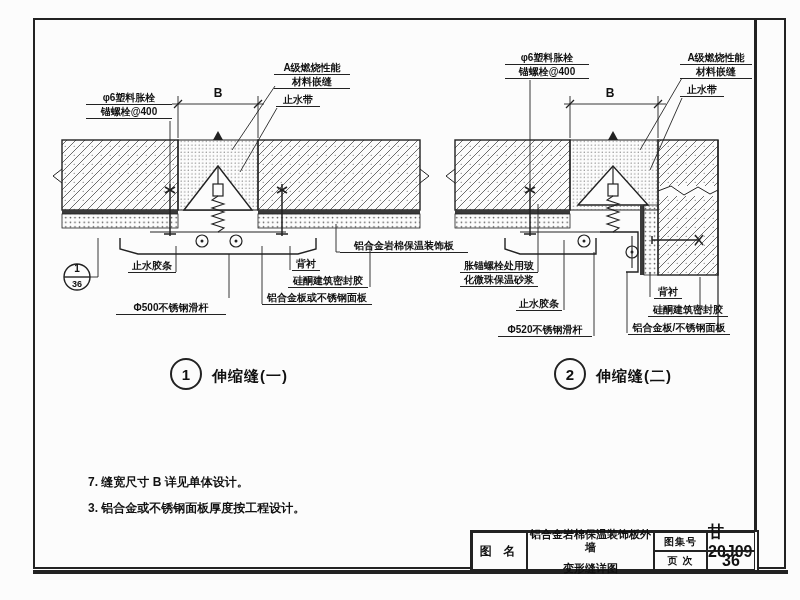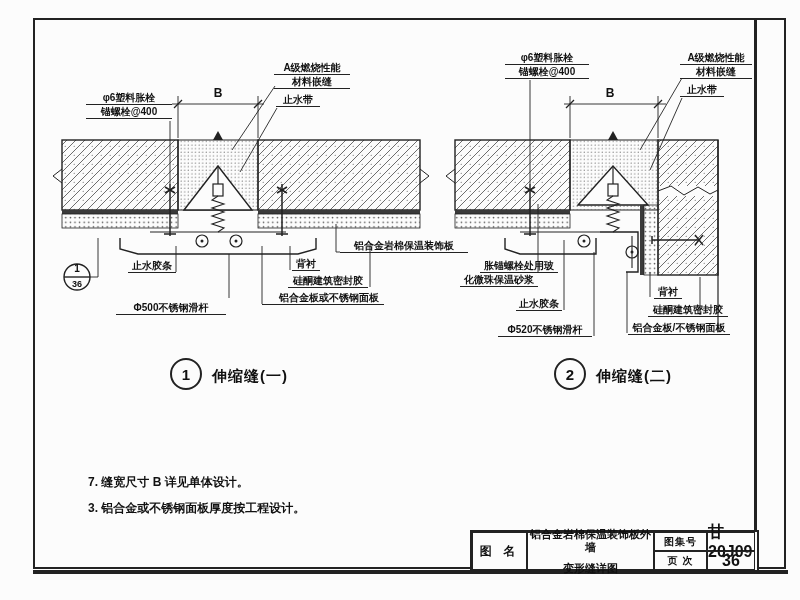--- a/index.html
+++ b/index.html
@@ -186,34 +186,34 @@
   <div class="lbl" style="left:86px;top:92px;width:86px;">φ6塑料胀栓</div>
   <div class="lbl" style="left:86px;top:106px;width:86px;">锚螺栓@400</div>
   <div class="dimb" style="left:208px;top:86px;width:20px;">B</div>
   <div class="lbl" style="left:274px;top:62px;width:76px;">A级燃烧性能</div>
   <div class="lbl" style="left:274px;top:76px;width:76px;">材料嵌缝</div>
   <div class="lbl" style="left:276px;top:94px;width:44px;">止水带</div>
   <div class="lbl" style="left:128px;top:260px;width:48px;">止水胶条</div>
   <div class="lbl" style="left:116px;top:286px;width:110px;margin-top:16px;">Φ500不锈钢滑杆</div>
   <div class="lbl" style="left:292px;top:258px;width:28px;">背衬</div>
   <div class="lbl" style="left:288px;top:275px;width:80px;">硅酮建筑密封胶</div>
-  <div class="lbl" style="left:262px;top:292px;width:110px;padding-left:12px;">铝合金板或不锈钢面板</div>
+  <div class="lbl" style="left:262px;top:292px;width:110px;">铝合金板或不锈钢面板</div>
   <div class="lbl" style="left:340px;top:240px;width:128px;">铝合金岩棉保温装饰板</div>
   <div class="cnum" style="left:70px;top:263px;width:14px;font-size:10px;">1</div>
   <div class="cnum" style="left:69px;top:279px;width:16px;font-size:9px;">36</div>
   <div class="cnum" style="left:178px;top:366px;width:16px;font-size:15px;">1</div>
   <div class="cap" style="left:212px;top:367px;">伸缩缝(一)</div>
 
   <div class="lbl" style="left:505px;top:52px;width:84px;">φ6塑料胀栓</div>
   <div class="lbl" style="left:505px;top:66px;width:84px;">锚螺栓@400</div>
   <div class="dimb" style="left:600px;top:86px;width:20px;">B</div>
   <div class="lbl" style="left:680px;top:52px;width:72px;">A级燃烧性能</div>
   <div class="lbl" style="left:680px;top:66px;width:72px;">材料嵌缝</div>
   <div class="lbl" style="left:680px;top:84px;width:44px;">止水带</div>
-  <div class="lbl" style="left:460px;top:260px;width:78px;margin-left:20px;">胀锚螺栓处用玻</div>
+  <div class="lbl" style="left:460px;top:260px;width:78px;">胀锚螺栓处用玻</div>
   <div class="lbl" style="left:460px;top:274px;width:78px;">化微珠保温砂浆</div>
   <div class="lbl" style="left:516px;top:298px;width:46px;">止水胶条</div>
   <div class="lbl" style="left:498px;top:324px;width:94px;">Φ520不锈钢滑杆</div>
   <div class="lbl" style="left:654px;top:286px;width:28px;">背衬</div>
   <div class="lbl" style="left:648px;top:304px;width:80px;">硅酮建筑密封胶</div>
   <div class="lbl" style="left:628px;top:322px;width:102px;">铝合金板/不锈钢面板</div>
   <div class="cnum" style="left:562px;top:366px;width:16px;font-size:15px;">2</div>
   <div class="cap" style="left:596px;top:367px;">伸缩缝(二)</div>
 
   <div class="note" style="left:88px;top:474px;">7. 缝宽尺寸 B 详见单体设计。</div>

